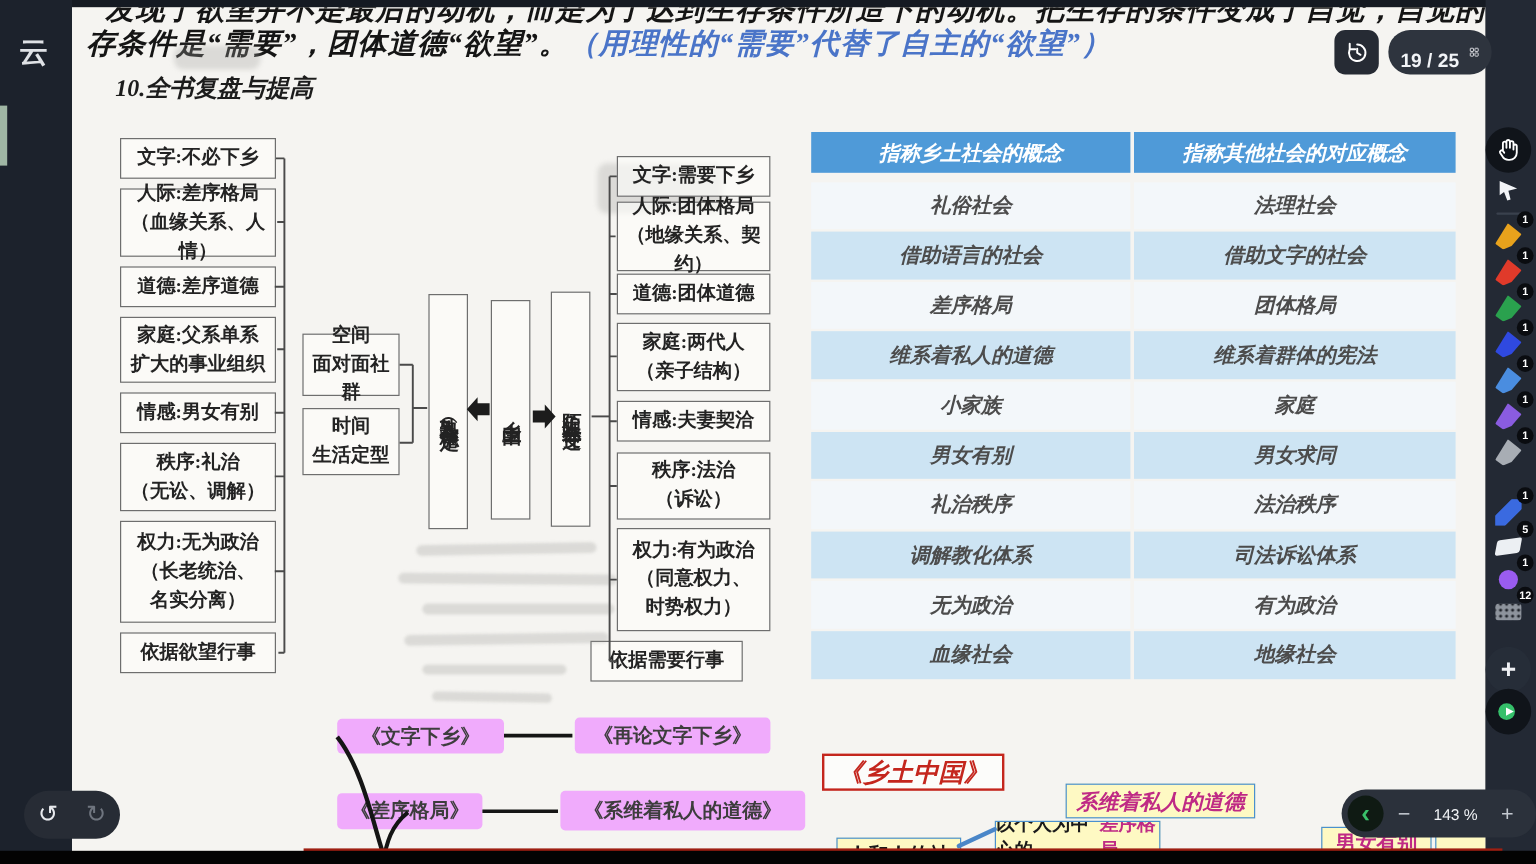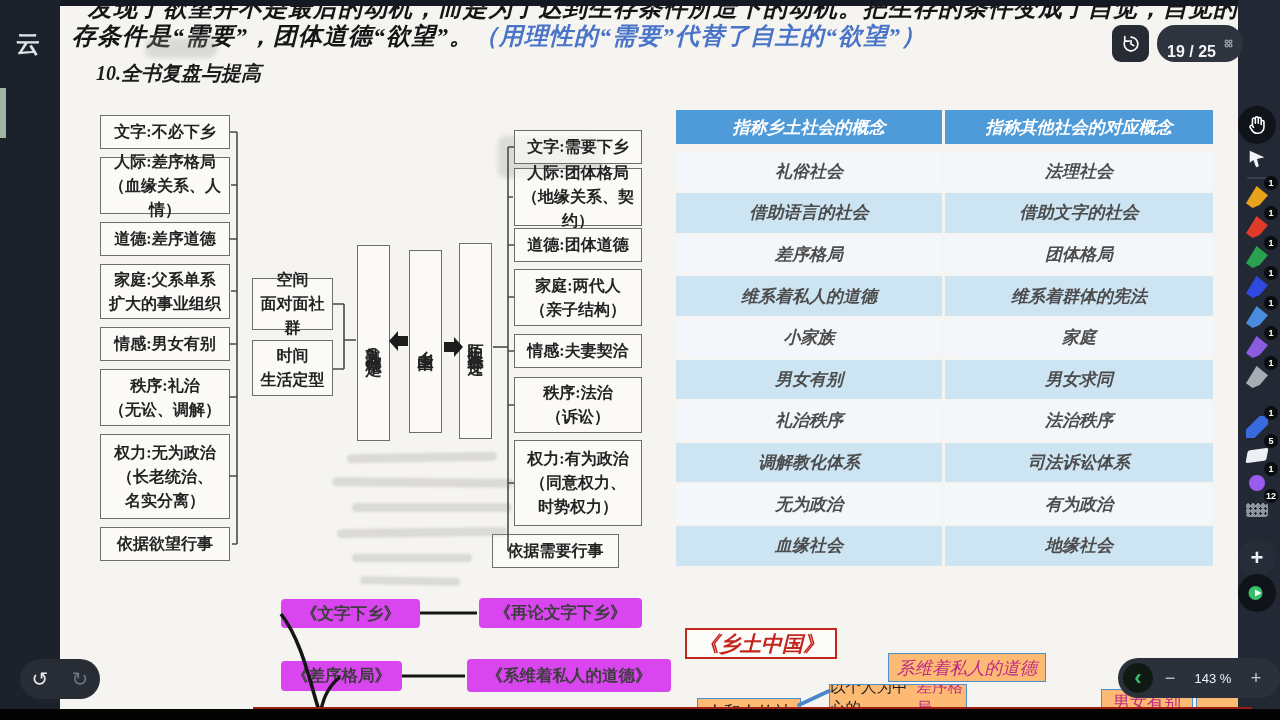--- a/index.html
+++ b/index.html
@@ -20,25 +20,25 @@
   .vbox{writing-mode:vertical-rl;text-orientation:upright;font-size:16px;letter-spacing:2px;line-height:1;}
   
   .ctable{position:absolute;left:616px;top:104px;display:grid;grid-template-columns:266px 268px;
           grid-auto-rows:39.6px;row-gap:2px;column-gap:3px;font-style:italic;}
   .ctable .hd{height:34px;background:#4f9ad8;color:#fff;font-weight:bold;font-size:17px;
           display:flex;align-items:center;justify-content:center;}
   .ctable .cell{display:flex;align-items:center;justify-content:center;font-size:17px;
           font-weight:600;color:#4c4c4c;}
   .rA{background:#f3f7fa;} .rB{background:#cde4f3;}
   
-  .gpill{position:absolute;background:#d946ef;border-radius:4px;color:#3d3d3d;font-weight:bold;
+  .gpill{position:absolute;background:#f0abfc;border-radius:4px;color:#3d3d3d;font-weight:bold;
          font-family:"Liberation Serif","DejaVu Serif",serif;font-size:16.5px;
          display:flex;align-items:center;justify-content:center;}
-  .bbox{position:absolute;border:1.8px solid #4a90cf;background:#fdba74;display:flex;align-items:center;
-        justify-content:center;font-family:"Liberation Serif","DejaVu Serif",serif;font-weight:normal;
+  .bbox{position:absolute;border:1.8px solid #4a90cf;background:#fef9c3;display:flex;align-items:center;
+        justify-content:center;font-family:"Liberation Serif","DejaVu Serif",serif;font-weight:bold;
         box-sizing:border-box;overflow:hidden;}
   .magenta{color:#bf2a85;} .ink{color:#1a1a1a;}
   .redbox{position:absolute;border:2.2px solid #c4261d;color:#c4261d;background:#fcfcfa;
         font-family:"Liberation Serif","DejaVu Serif",serif;font-style:italic;font-weight:bold;font-size:21px;
         display:flex;align-items:center;justify-content:center;box-sizing:border-box;}
   .smudge{position:absolute;background:rgba(150,150,146,.28);border-radius:5px;filter:blur(1.2px);}
   .wmark{position:absolute;background:rgba(160,160,156,.30);border-radius:8px;filter:blur(2px);}
   
   .lbar{position:absolute;left:0;top:0;width:60px;height:720px;background:#1c222c;}
   .rbar{position:absolute;left:1238px;top:0;width:42px;height:720px;background:#232934;}

